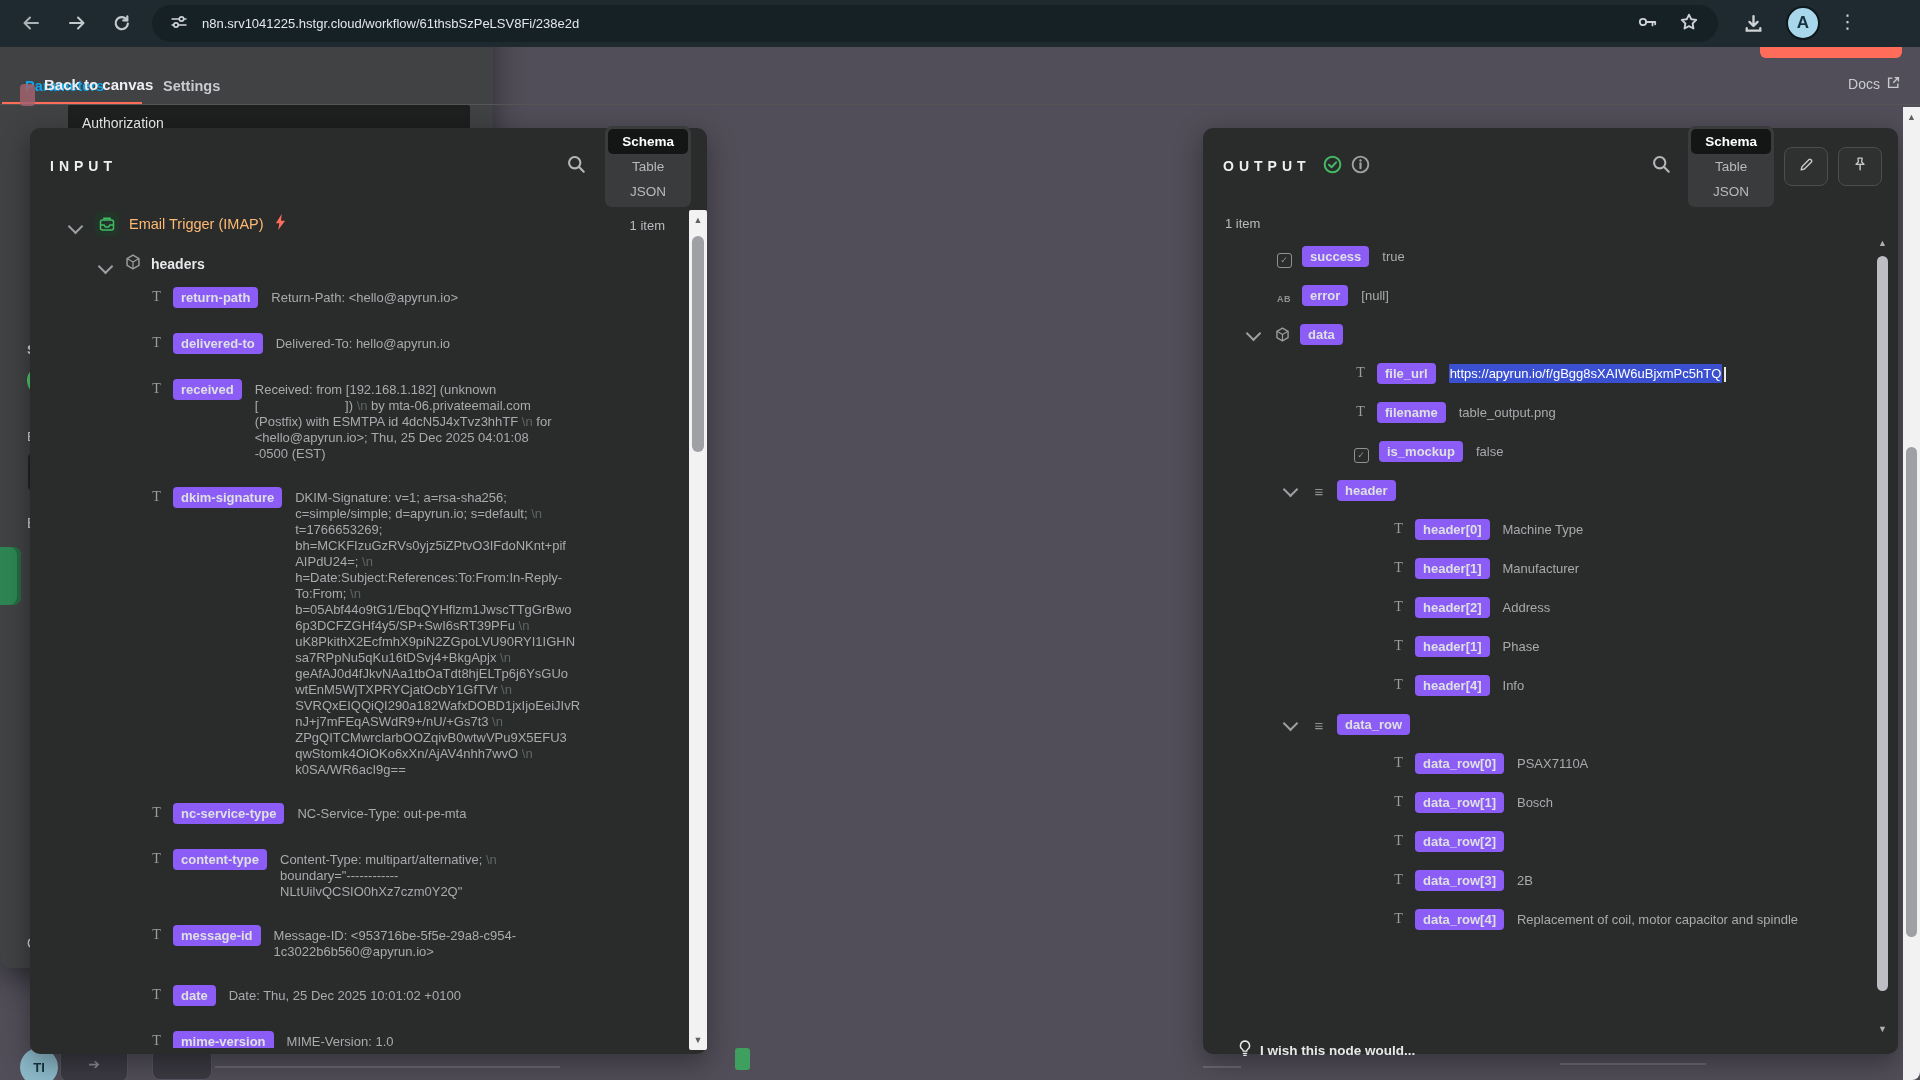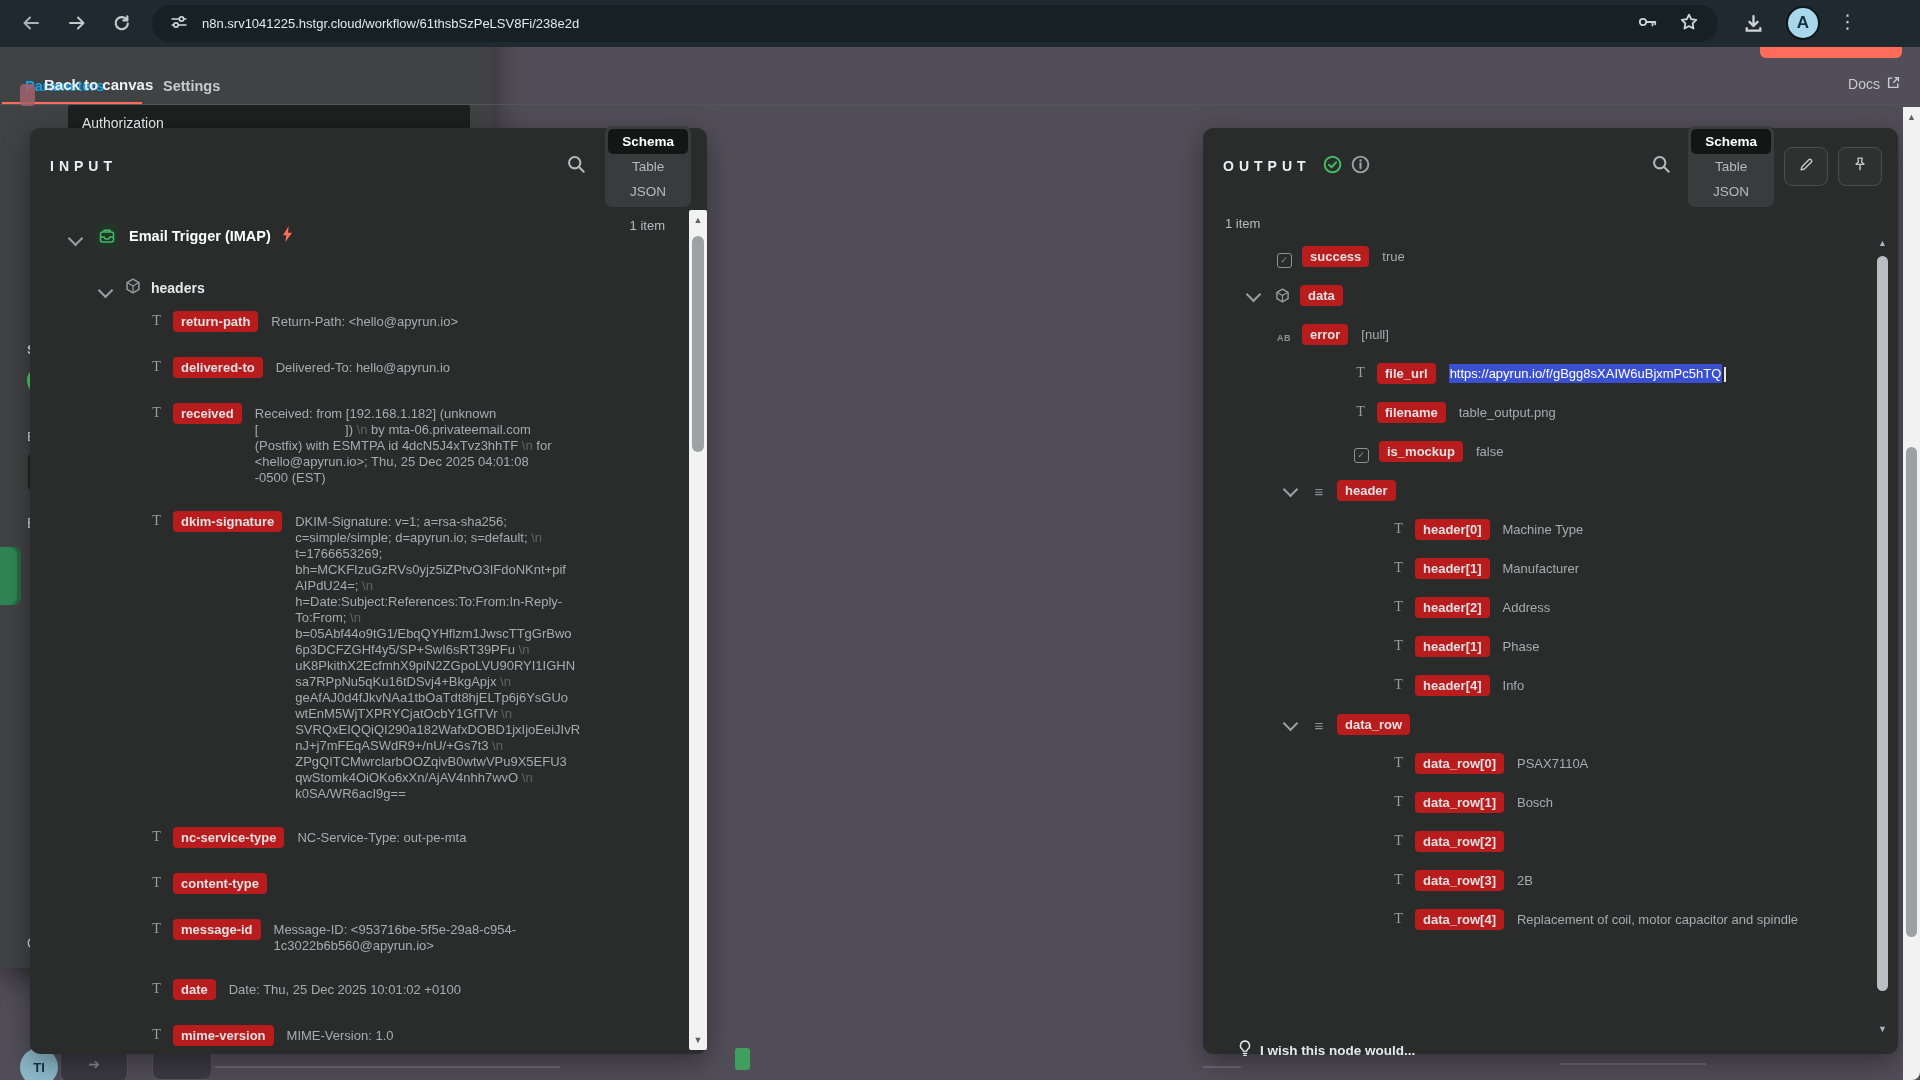--- a/index.html
+++ b/index.html
@@ -31,30 +31,30 @@
 
   .p-head{position:absolute;top:20px;left:20px;right:16px;height:36px;display:flex;align-items:center;}
   .p-title{font-size:14px;font-weight:bold;letter-spacing:5px;color:#edeff1;}
   .tabgroup{display:flex;background:#3a3b3c;border-radius:7px;padding:3px;align-items:center;flex-direction:column;}
   .tab{padding:5px 14px;border-radius:5px;font-size:13.5px;color:#b7b9bc;white-space:nowrap;}
   .tab.active{background:#141515;color:#ffffff;font-weight:bold;}
   .sq-btn{width:42px;height:37px;border:1px solid #4c4d4f;border-radius:8px;background:#2f3030;display:flex;align-items:center;justify-content:center;margin-left:10px;}
   .item-count{font-size:13px;color:#b9bbbd;}
 
   
-  .kpill{background:#b91c1c;border-radius:4px;padding:3px 8px;font-weight:bold;font-size:13px;color:#dee0e2;white-space:nowrap;margin-right:13px;}
+  .kpill{background:#8b5cf6;border-radius:4px;padding:3px 8px;font-weight:bold;font-size:13px;color:#dee0e2;white-space:nowrap;margin-right:13px;}
   .ticon{font-family:"Liberation Serif",serif;color:#9b9da0;font-size:14px;width:17px;flex:none;margin-right:8px;text-align:center;margin-top:2px;}
   .chev{width:9px;height:9px;border-right:2px solid #9 da0a3;border-right:2px solid #9da0a3;border-bottom:2px solid #9da0a3;transform:rotate(45deg);flex:none;margin:4px 14px 0 0;}
   .val{font-size:13px;color:#a8aaac;line-height:16px;white-space:pre-wrap;word-break:break-word;flex:1;padding-top:3px;}
   .nl{color:#6f7b72;opacity:.75;}
 
   
   .i-rows{position:absolute;top:84px;left:0;right:118px;bottom:6px;overflow:hidden;}
   .i-root{display:flex;align-items:center;padding-left:40px;margin-bottom:18px;}
-  .i-root-label{font-size:14.5px;font-weight:bold;color:#ffffff;margin:16px 10px;}
+  .i-root-label{font-size:14.5px;font-weight:normal;color:#fdba74;margin:4px 10px;}
   .i-group{display:flex;align-items:center;padding-left:70px;margin-bottom:13px;}
   .i-group-label{font-size:14px;font-weight:bold;color:#e7e9eb;margin-left:10px;}
   .i-leaf{display:flex;align-items:flex-start;padding-left:118px;margin-bottom:25px;}
   .node-ico{width:24px;height:24px;border-radius:5px;background:#223528;display:flex;align-items:center;justify-content:center;flex:none;}
   .i-count{position:absolute;top:90px;right:42px;font-size:13px;color:#b9bbbd;}
 
   
   .vscroll{position:absolute;background:#f2f2f3;z-index:5;}
   .vthumb{position:absolute;left:3px;right:3px;border-radius:6px;background:#9ea0a4;}
   .sarrow{position:absolute;left:0;right:0;text-align:center;font-size:9px;color:#5f6164;}
@@ -236,20 +236,21 @@
             <div class="val"><div>DKIM-Signature: v=1; a=rsa-sha256;</div><div>c=simple/simple; d=apyrun.io; s=default; <span class="nl">\n</span></div><div>t=1766653269;</div><div>bh=MCKFIzuGzRVs0yjz5iZPtvO3IFdoNKnt+pif</div><div>AIPdU24=; <span class="nl">\n</span></div><div>h=Date:Subject:References:To:From:In-Reply-</div><div>To:From; <span class="nl">\n</span></div><div>b=05Abf44o9tG1/EbqQYHflzm1JwscTTgGrBwo</div><div>6p3DCFZGHf4y5/SP+SwI6sRT39PFu <span class="nl">\n</span></div><div>uK8PkithX2EcfmhX9piN2ZGpoLVU90RYI1IGHN</div><div>sa7RPpNu5qKu16tDSvj4+BkgApjx <span class="nl">\n</span></div><div>geAfAJ0d4fJkvNAa1tbOaTdt8hjELTp6j6YsGUo</div><div>wtEnM5WjTXPRYCjatOcbY1GfTVr <span class="nl">\n</span></div><div>SVRQxEIQQiQI290a182WafxDOBD1jxIjoEeiJIvR</div><div>nJ+j7mFEqASWdR9+/nU/+Gs7t3 <span class="nl">\n</span></div><div>ZPgQITCMwrclarbOOZqivB0wtwVPu9X5EFU3</div><div>qwStomk4OiOKo6xXn/AjAV4nhh7wvO <span class="nl">\n</span></div><div>k0SA/WR6acI9g==</div></div>
           </div>
           <div class="i-leaf">
             <span class="ticon">T</span>
             <span class="kpill">nc-service-type</span>
             <div class="val"><div>NC-Service-Type: out-pe-mta</div></div>
           </div>
           <div class="i-leaf">
             <span class="ticon">T</span>
             <span class="kpill">content-type</span>
+            <div class="val"><div>Content-Type: multipart/alternative; <span class="nl">\n</span></div><div>boundary="------------</div><div>NLtUilvQCSIO0hXz7czm0Y2Q"</div></div>
           </div>
           <div class="i-leaf">
             <span class="ticon">T</span>
             <span class="kpill">message-id</span>
             <div class="val"><div>Message-ID: &lt;953716be-5f5e-29a8-c954-</div><div>1c3022b6b560@apyrun.io&gt;</div></div>
           </div>
           <div class="i-leaf">
             <span class="ticon">T</span>
             <span class="kpill">date</span>
             <div class="val"><div>Date: Thu, 25 Dec 2025 10:01:02 +0100</div></div>
@@ -315,33 +316,33 @@
       </span>
     </div>
 
     <div style="position:absolute;top:88px;left:22px" class="item-count">1 item</div>
 
     <div class="o-rows" id="output-rows">
         <div class="o-row" style="padding-left: 72px;">
           <span class="o-ico"><span class="icon-bool">✓</span></span>
           <span class="kpill">success</span>
           <span class="val">true</span>
+        </div>
+        <div class="o-row" style="padding-left: 72px;">
+          <span class="o-ico"><span class="icon-ab">AB</span></span>
+          <span class="kpill">error</span>
+          <span class="val">[null]</span>
         </div>
         <div class="o-row" style="padding-left: 45px;">
           <span class="chev"></span>
           <span class="o-ico"><svg width="15" height="15" viewBox="0 0 14 14">
               <path d="M7 1l5.2 3v6L7 13 1.8 10V4z" fill="none" stroke="#9a9c9e" stroke-width="1.3" stroke-linejoin="round"></path>
               <path d="M7 7l5.2-3M7 7 1.8 4M7 7v6" fill="none" stroke="#9a9c9e" stroke-width="1.1"></path>
             </svg></span>
           <span class="kpill">data</span>
-        </div>
-        <div class="o-row" style="padding-left: 72px;">
-          <span class="o-ico"><span class="icon-ab">AB</span></span>
-          <span class="kpill">error</span>
-          <span class="val">[null]</span>
         </div>
         <div class="o-row" style="padding-left: 149px;">
           <span class="ticon">T</span>
           <span class="kpill">file_url</span>
           <span class="val"><span class="sel">https://apyrun.io/f/gBgg8sXAIW6uBjxmPc5hTQ</span><span class="caret"></span></span>
         </div>
         <div class="o-row" style="padding-left: 149px;">
           <span class="ticon">T</span>
           <span class="kpill">filename</span>
           <span class="val">table_output.png</span>

